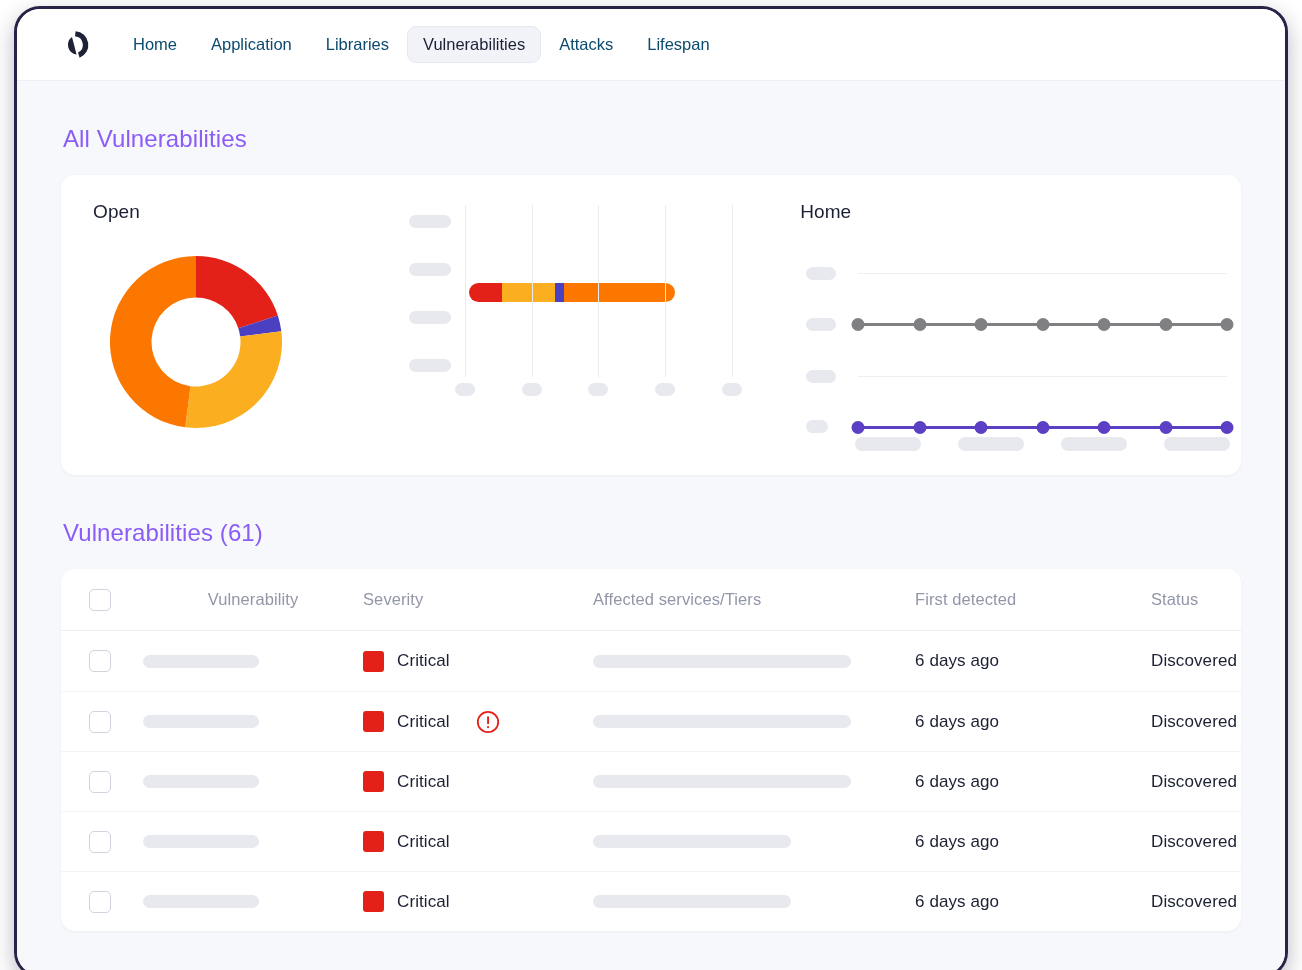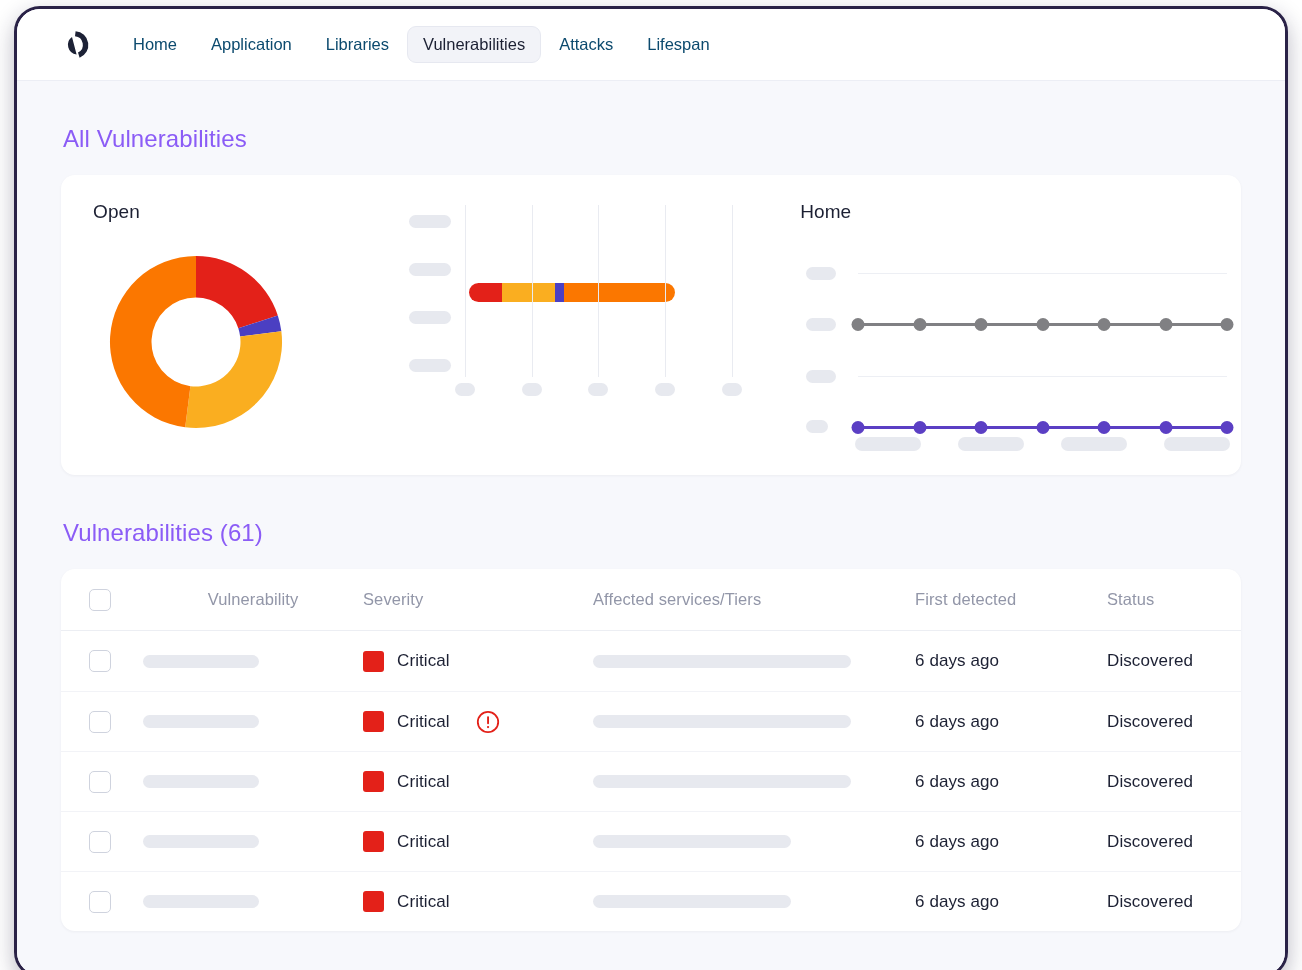--- a/index.html
+++ b/index.html
@@ -130,21 +130,21 @@
     display: flex; align-items: center; height: 60px;
     padding-left: 28px; padding-right: 28px;
   }
   .thead { height: 62px; border-bottom: 1px solid #eceef3; }
   .trow + .trow { border-top: 1px solid #f2f3f7; }
   .c-check { width: 54px; flex: 0 0 54px; }
   .c-vuln  { width: 220px; flex: 0 0 220px; text-align: center; }
   .c-sev   { width: 230px; flex: 0 0 230px; display: flex; align-items: center; }
   .c-aff   { width: 322px; flex: 0 0 322px; }
   .c-det   { width: 192px; flex: 0 0 192px; }
-  .c-sta   { flex: 1 1 auto; }
+  .c-sta   { flex: 1 1 auto; margin-left: 44px; }
   .th {
     font-size: 16.5px; color: #9296a8; font-weight: 400; letter-spacing: .1px;
   }
   .td { font-size: 17px; color: #1c2033; letter-spacing: .1px; }
   .cbox {
     width: 22px; height: 22px; border: 1.6px solid #cfd3de;
     border-radius: 5px; background: #fff; display: block;
   }
   .sev-sq { width: 21px; height: 21px; border-radius: 3px; margin-right: 13px; flex: 0 0 auto; }
   .sev-alert { margin-left: 26px; display: inline-flex; }

